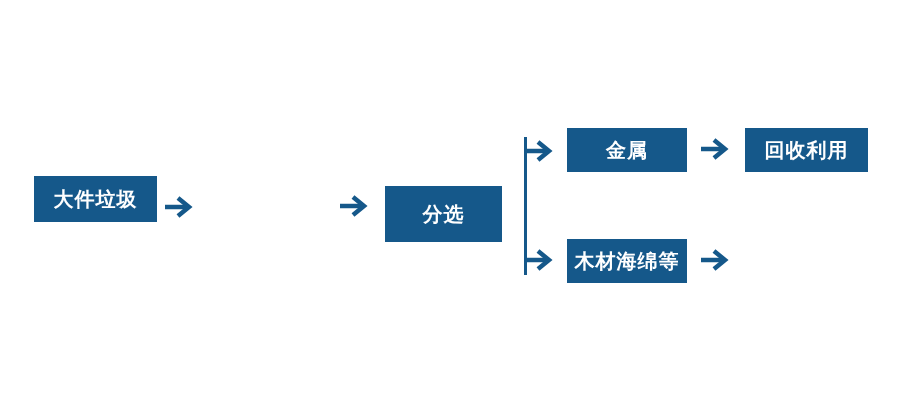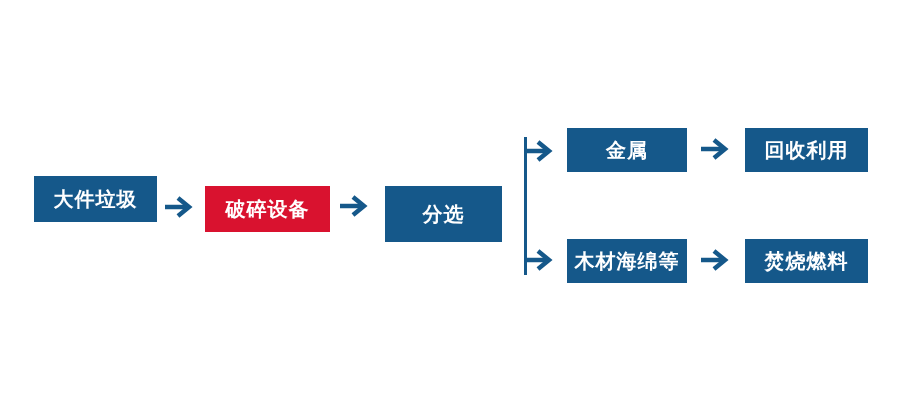--- a/index.html
+++ b/index.html
@@ -53,21 +53,20 @@
 
   <div class="node node-blue" style="left:34px; top:176px; width:123px; height:46px;">大件垃圾</div>
 
   <div class="arrow" style="left:164px; top:196px;">
     <svg viewBox="0 0 32 22">
         <line x1="1" y1="11" x2="24" y2="11"></line>
         <polyline points="14,2 25,11 14,20"></polyline>
       </svg>
   </div>
 
-  <div class="node node-red" style="left:205px; top:186px; width:125px; height:46px;">破碎设备</div>
 
   <div class="arrow" style="left:339px; top:195px;">
     <svg viewBox="0 0 32 22">
         <line x1="1" y1="11" x2="24" y2="11"></line>
         <polyline points="14,2 25,11 14,20"></polyline>
       </svg>
   </div>
 
   <div class="node node-blue" style="left:385px; top:186px; width:117px; height:56px;">分选</div>
 
@@ -100,15 +99,14 @@
 
   <div class="node node-blue" style="left:745px; top:128px; width:123px; height:44px;">回收利用</div>
 
   <div class="arrow" style="left:700px; top:249px;">
     <svg viewBox="0 0 32 22">
         <line x1="1" y1="11" x2="24" y2="11"></line>
         <polyline points="14,2 25,11 14,20"></polyline>
       </svg>
   </div>
 
-  <div class="node node-blue" style="left:745px; top:239px; width:123px; height:44px;">焚烧燃料</div>
 
 </div>
 
 </body></html>

